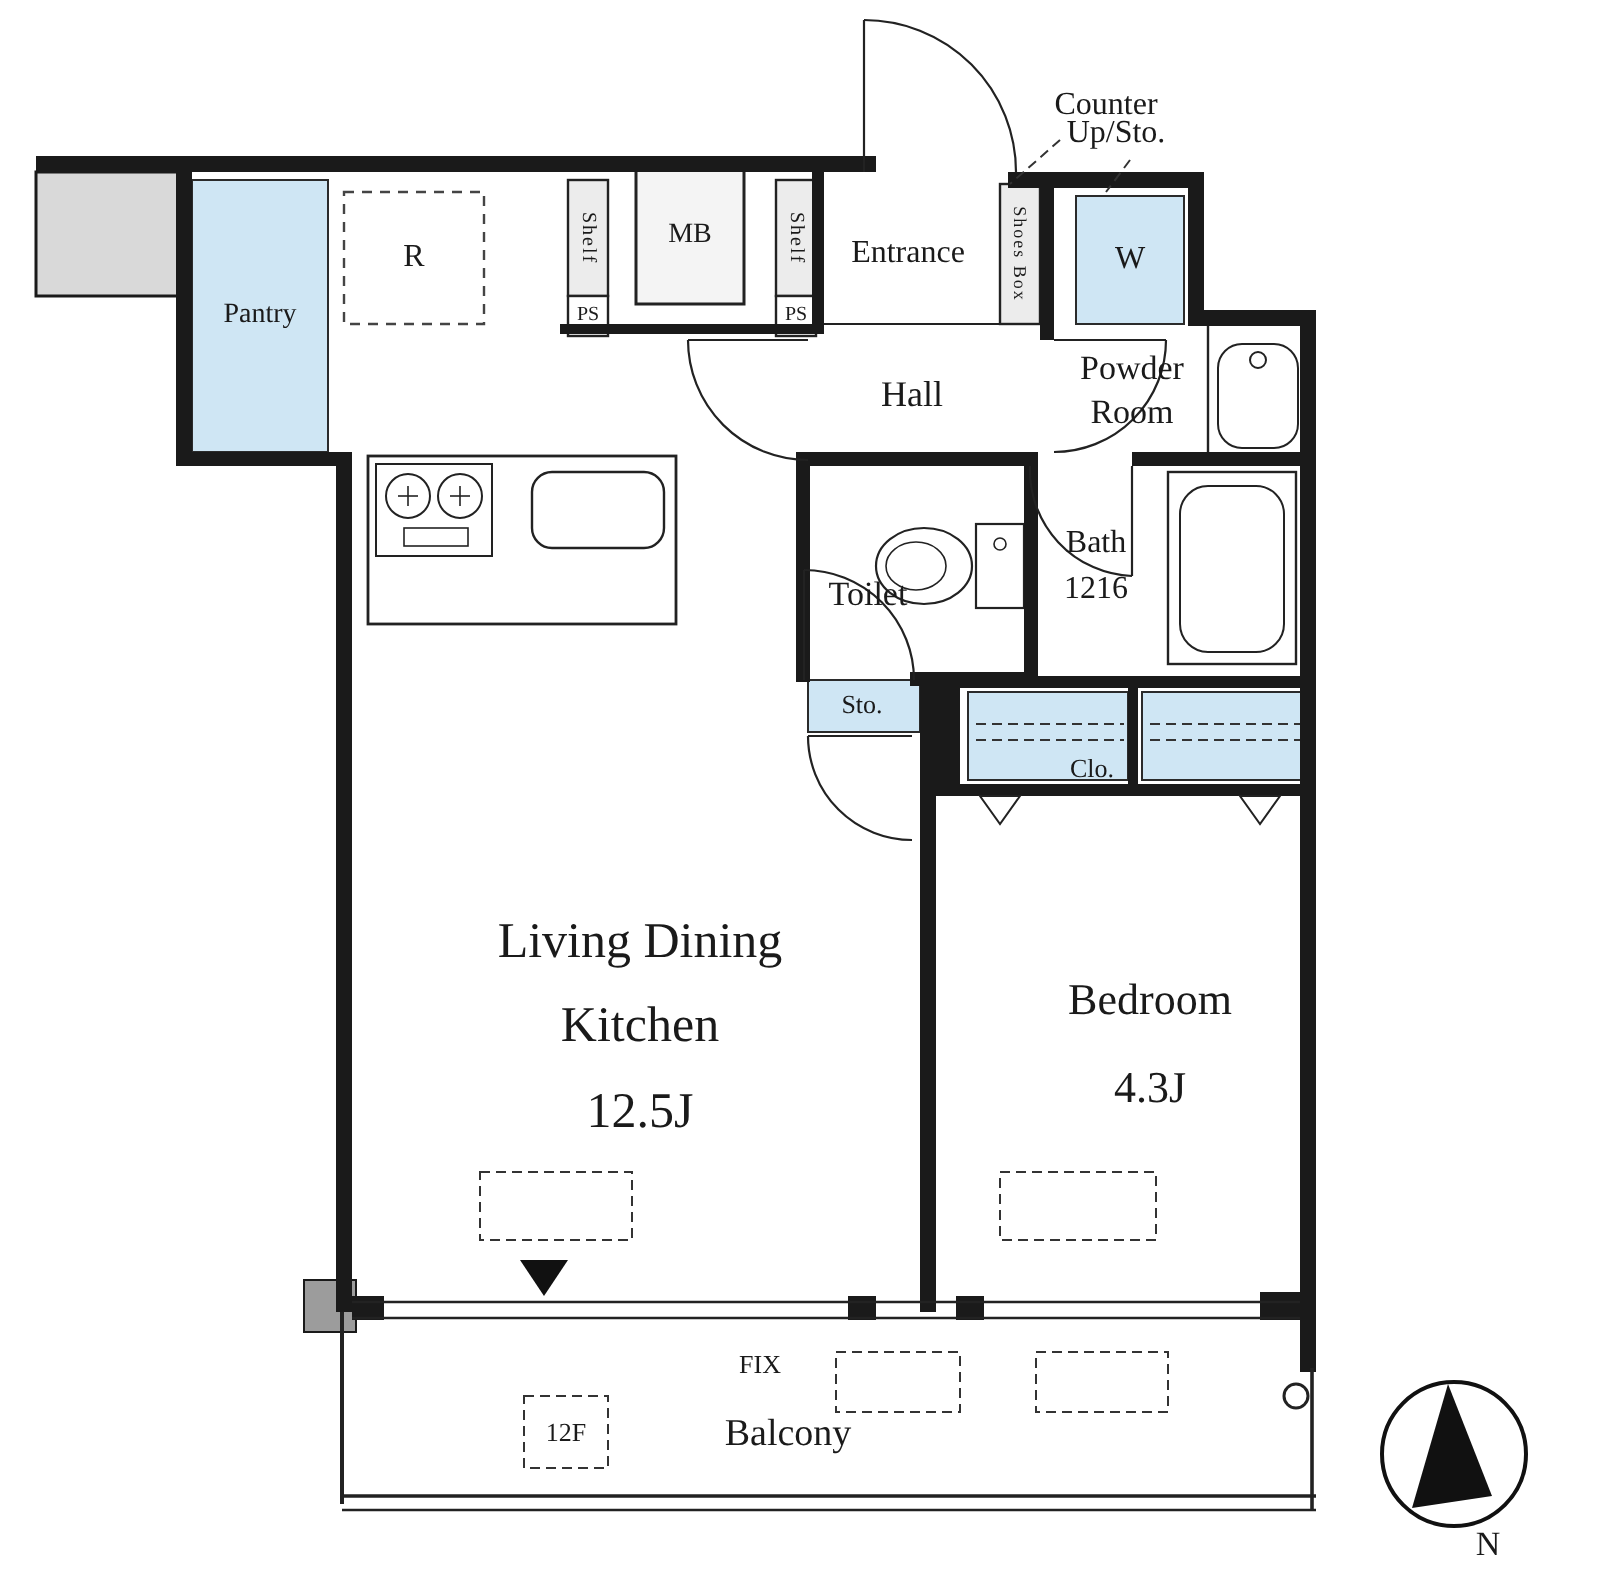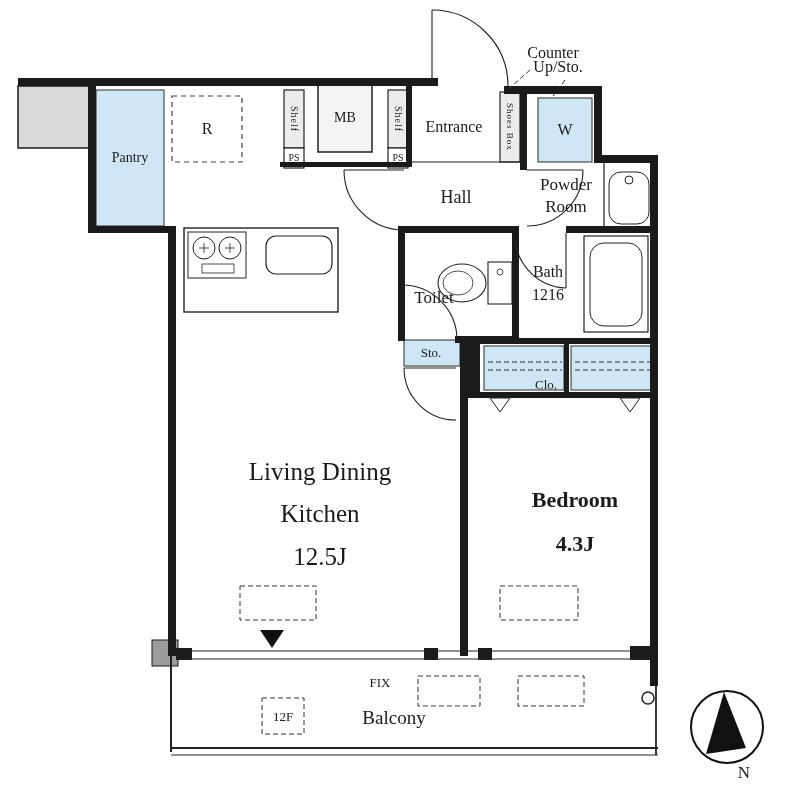--- a/index.html
+++ b/index.html
@@ -5,21 +5,21 @@
   html,body{margin:0;padding:0;background:#fff;}
   #stage{position:relative;width:800px;height:790px;background:#fff;overflow:hidden;
          font-family:"Liberation Serif","DejaVu Serif",serif;color:#1a1a1a;}
   #plan-svg{position:absolute;left:0;top:0;}
   .lbl{position:absolute;transform:translate(-50%,-50%);white-space:nowrap;
        color:#1a1a1a;line-height:1;}
   .vlbl{position:absolute;transform:translate(-50%,-50%);writing-mode:vertical-rl;
         color:#1a1a1a;letter-spacing:1px;}
   .s9{font-size:9px;} .s10{font-size:10px;} .s12{font-size:16px;} .s13{font-size:13px;}
   .s14{font-size:14px;text-align:right;} .s16{font-size:16px;} .s17{font-size:17px;} .s18{font-size:18px;}
-  .s19{font-size:19px;text-align:right;} .s22{font-size:22px;font-weight:bold;} .s25{font-size:25px;margin-top:23px;}
+  .s19{font-size:19px;text-align:right;} .s22{font-size:22px;} .s25{font-size:25px;margin-top:23px;}
 </style>
 </head>
 <body>
 
 <div id="stage">
 
 <svg id="plan-svg" width="800" height="790" viewBox="0 0 800 790">
 
   <g>
     <rect x="18" y="86" width="72" height="62" fill="#d9d9d9" stroke="#1a1a1a" stroke-width="1.5"></rect>

